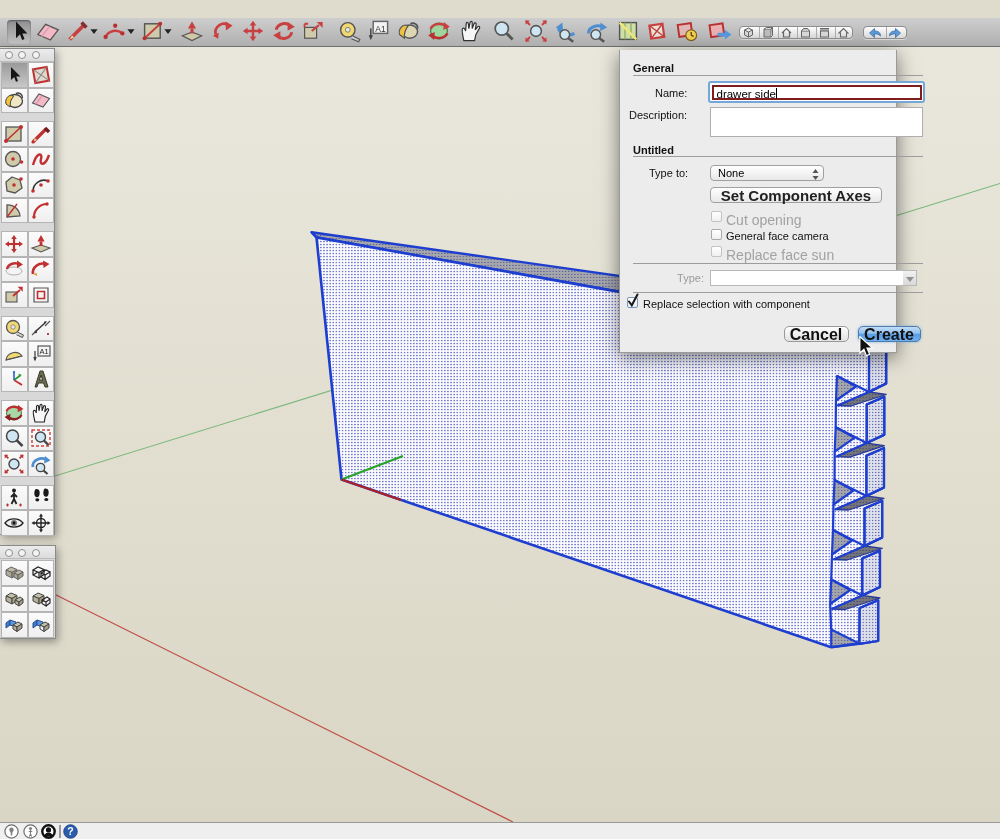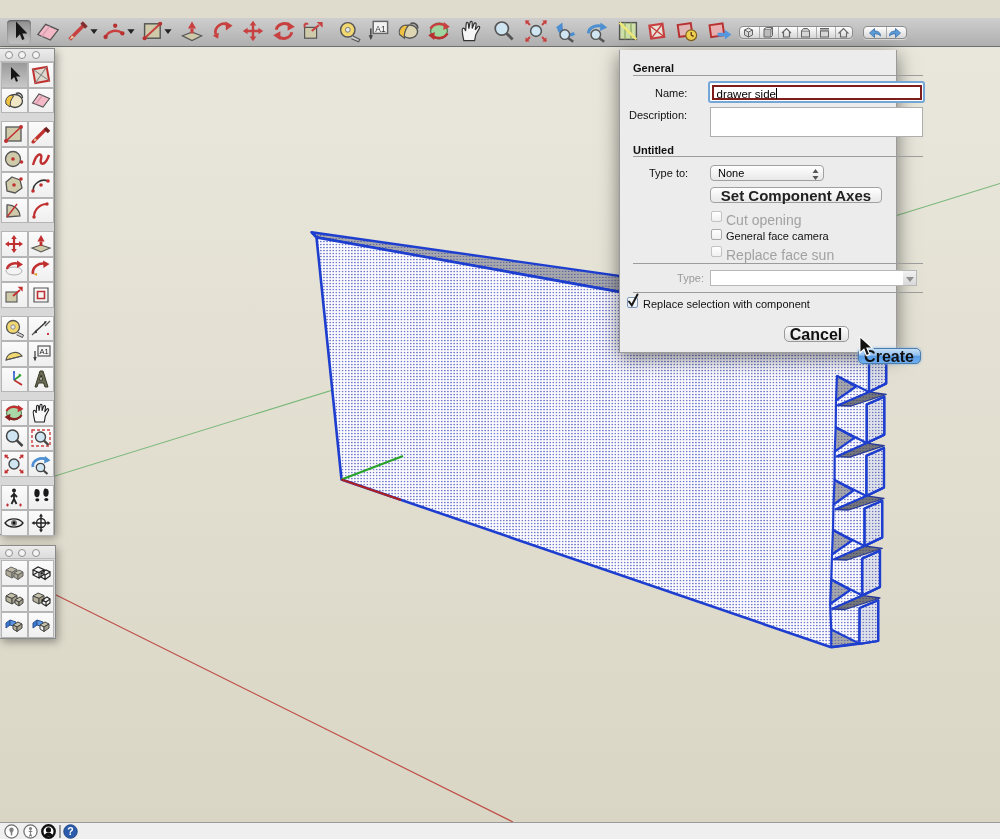--- a/index.html
+++ b/index.html
@@ -564,21 +564,21 @@
             <path d="M0,0 L8,0 L4,5 Z" fill="#909090"></path>
           </svg>
         </div>
 <div class="hline" style="left:13px;top:242px;width:290px;"></div>
 <div class="cb" style="left:7px;top:247px;border-color:#7a97b8;background:linear-gradient(#fdfdfd,#e8eef6);"></div>
 <svg style="position:absolute;left:7px;top:242.5px;" width="14" height="16" viewBox="0 0 14 16">
           <path d="M2,8.5 L4.8,12.3 L10.5,1.5" fill="none" stroke="#1a1a1a" stroke-width="2" stroke-linecap="round"></path>
         </svg>
 <div class="cblbl" style="left:23px;top:248px;">Replace selection with component</div>
 <div class="btn" style="left:163.5px;top:276px;width:65px;">Cancel</div>
-<div class="btn" style="left:237.5px;top:276px;width:63px;background:linear-gradient(#c2ddf7,#93c0ee 45%,#5a9ce4 50%,#6fb0f4);border-color:#4e7cab;box-shadow:0 0 3px #8ab4e0;margin-top:22px;">Create</div>
+<div class="btn" style="left:237.5px;top:276px;width:63px;background:linear-gradient(#c2ddf7,#93c0ee 45%,#5a9ce4 50%,#6fb0f4);border-color:#4e7cab;box-shadow:0 0 3px #8ab4e0;">Create</div>
 </div>
 <svg style="position:absolute;left:858px;top:289px" width="18" height="22" viewBox="0 0 16 20">
         <path d="M1.5,0.5 L1.5,15.5 L5.2,12 L7.4,18 L10.4,16.7 L8,11 L13,11 Z" fill="#111" stroke="#fff" stroke-width="1.1"></path>
       </svg>
 </div>
 <div id="statusbar">
 <svg style="position:absolute;left:4px;top:0.5px" width="15" height="15" viewBox="-7.5 -7.5 15 15">
         <circle r="6.6" fill="#fff" stroke="#6e6e6e" stroke-width="1.2"></circle>
         <circle cy="-1.8" r="2.2" fill="#808080"></circle>
         <path d="M-1.1,-0.5 L1.1,-0.5 L0.6,4 L-0.6,4 Z" fill="#808080"></path>

